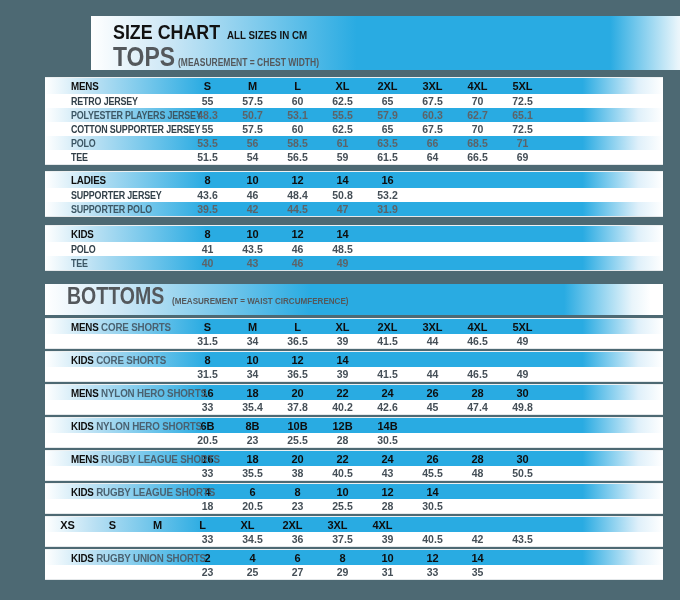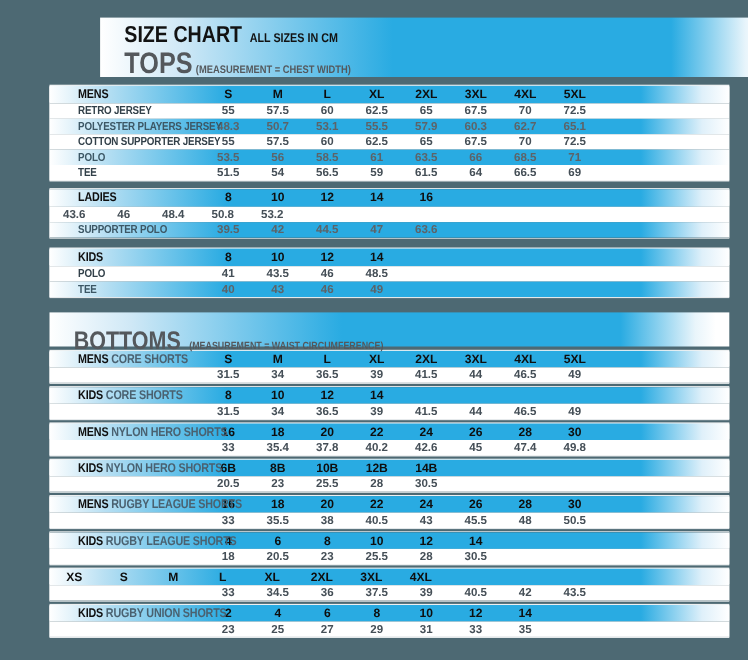--- a/index.html
+++ b/index.html
@@ -11,21 +11,21 @@
     font-weight:bold;
   }
   .sheet { position:relative; margin:16px 0 0 45px; width:618px; }
 
   
   .band {
     width:100%;
     background:linear-gradient(90deg,#ffffff 0%,#cfe8f6 12%,#29abe2 43%,#29abe2 84%,#e9f5fb 95%,#ffffff 98%,#ffffff 100%);
   }
   .band-tops { height:54px; padding:4px 0 0 22px; margin-bottom:8px;margin-left:46px; }
-  .band-bottoms { height:31px; padding:13px 0 0 22px; margin-bottom:4px; display:flex; align-items:baseline; }
+  .band-bottoms { height:31px; padding:0 0 0 22px; margin-bottom:4px; display:flex; align-items:baseline; }
   .tline1, .tline2 { display:flex; align-items:baseline; white-space:nowrap; }
   .cond { display:inline-block; transform:scaleX(.85); transform-origin:0 72%; }
   .t1main { font-size:21px; color:#121212; letter-spacing:0; margin-right:-12px; }
   .t1note { font-size:11.5px; color:#121212; }
   .t2main { font-size:27px; color:#54585c; margin-right:-8px; line-height:26px; }
   .t2note { font-size:10px; color:#54585c; }
   .bmain  { font-size:23px; color:#54585c; margin-right:-10px; line-height:24px; }
   .bnote  { font-size:9.5px; color:#54585c; }
 
   
@@ -144,33 +144,34 @@
       <div class="table tops-table" data-name="size-table-ladies">
         <div class="row thead" data-name="table-header-row">
           <div class="lbl" data-name="table-header-label"><span class="t cond" data-name="cell-text">LADIES</span></div>
           <div class="c hsz" data-name="size-column-header"><span class="t" data-name="cell-text">8</span></div>
           <div class="c hsz" data-name="size-column-header"><span class="t" data-name="cell-text">10</span></div>
           <div class="c hsz" data-name="size-column-header"><span class="t" data-name="cell-text">12</span></div>
           <div class="c hsz" data-name="size-column-header"><span class="t" data-name="cell-text">14</span></div>
           <div class="c hsz" data-name="size-column-header"><span class="t" data-name="cell-text">16</span></div>
         </div>
         <div class="row white" data-name="product-row">
+          <div class="lbl" data-name="product-label"><span class="t cond" data-name="cell-text">SUPPORTER JERSEY</span></div>
           <div class="c val" data-name="size-value"><span class="t" data-name="cell-text">43.6</span></div>
           <div class="c val" data-name="size-value"><span class="t" data-name="cell-text">46</span></div>
           <div class="c val" data-name="size-value"><span class="t" data-name="cell-text">48.4</span></div>
           <div class="c val" data-name="size-value"><span class="t" data-name="cell-text">50.8</span></div>
           <div class="c val" data-name="size-value"><span class="t" data-name="cell-text">53.2</span></div>
         </div>
         <div class="row blue" data-name="product-row">
           <div class="lbl" data-name="product-label"><span class="t cond" data-name="cell-text">SUPPORTER POLO</span></div>
           <div class="c val" data-name="size-value"><span class="t" data-name="cell-text">39.5</span></div>
           <div class="c val" data-name="size-value"><span class="t" data-name="cell-text">42</span></div>
           <div class="c val" data-name="size-value"><span class="t" data-name="cell-text">44.5</span></div>
           <div class="c val" data-name="size-value"><span class="t" data-name="cell-text">47</span></div>
-          <div class="c val" data-name="size-value"><span class="t" data-name="cell-text">63.6</span></div>
+          <div class="c val" data-name="size-value"><span class="t" data-name="cell-text">31.9</span></div>
         </div>
       </div>
       <div class="table tops-table" data-name="size-table-kids">
         <div class="row thead" data-name="table-header-row">
           <div class="lbl" data-name="table-header-label"><span class="t cond" data-name="cell-text">KIDS</span></div>
           <div class="c hsz" data-name="size-column-header"><span class="t" data-name="cell-text">8</span></div>
           <div class="c hsz" data-name="size-column-header"><span class="t" data-name="cell-text">10</span></div>
           <div class="c hsz" data-name="size-column-header"><span class="t" data-name="cell-text">12</span></div>
           <div class="c hsz" data-name="size-column-header"><span class="t" data-name="cell-text">14</span></div>
         </div>

